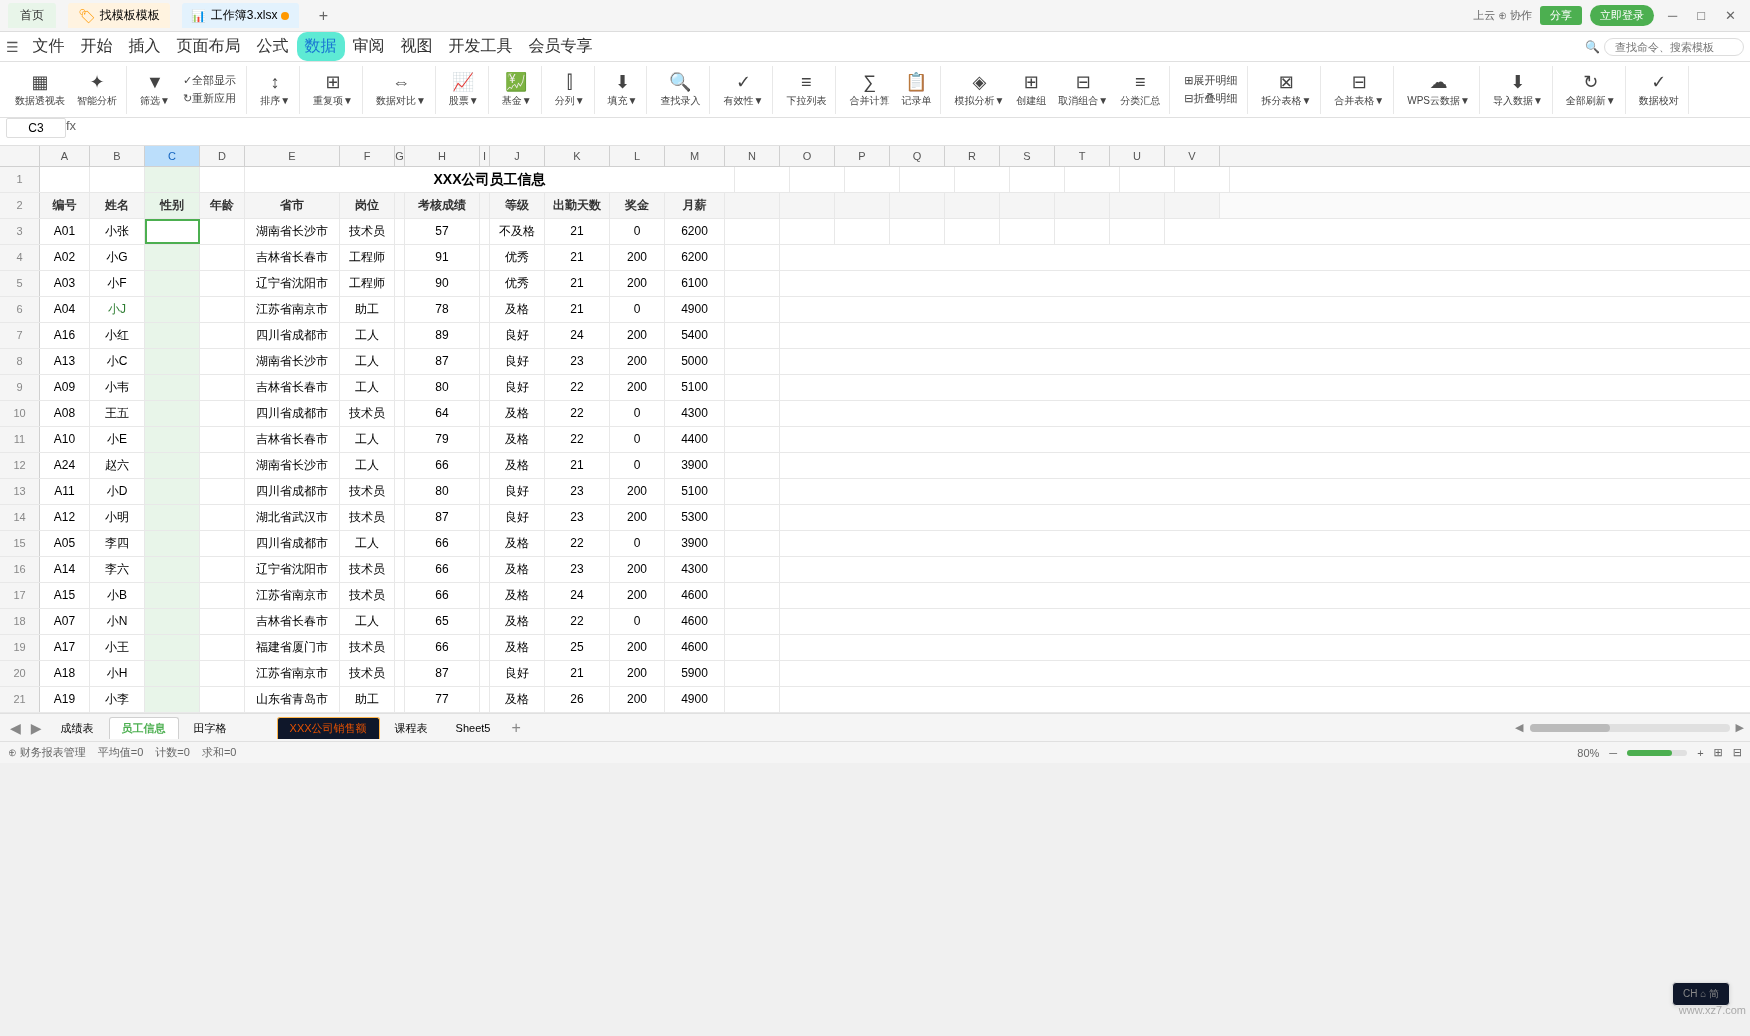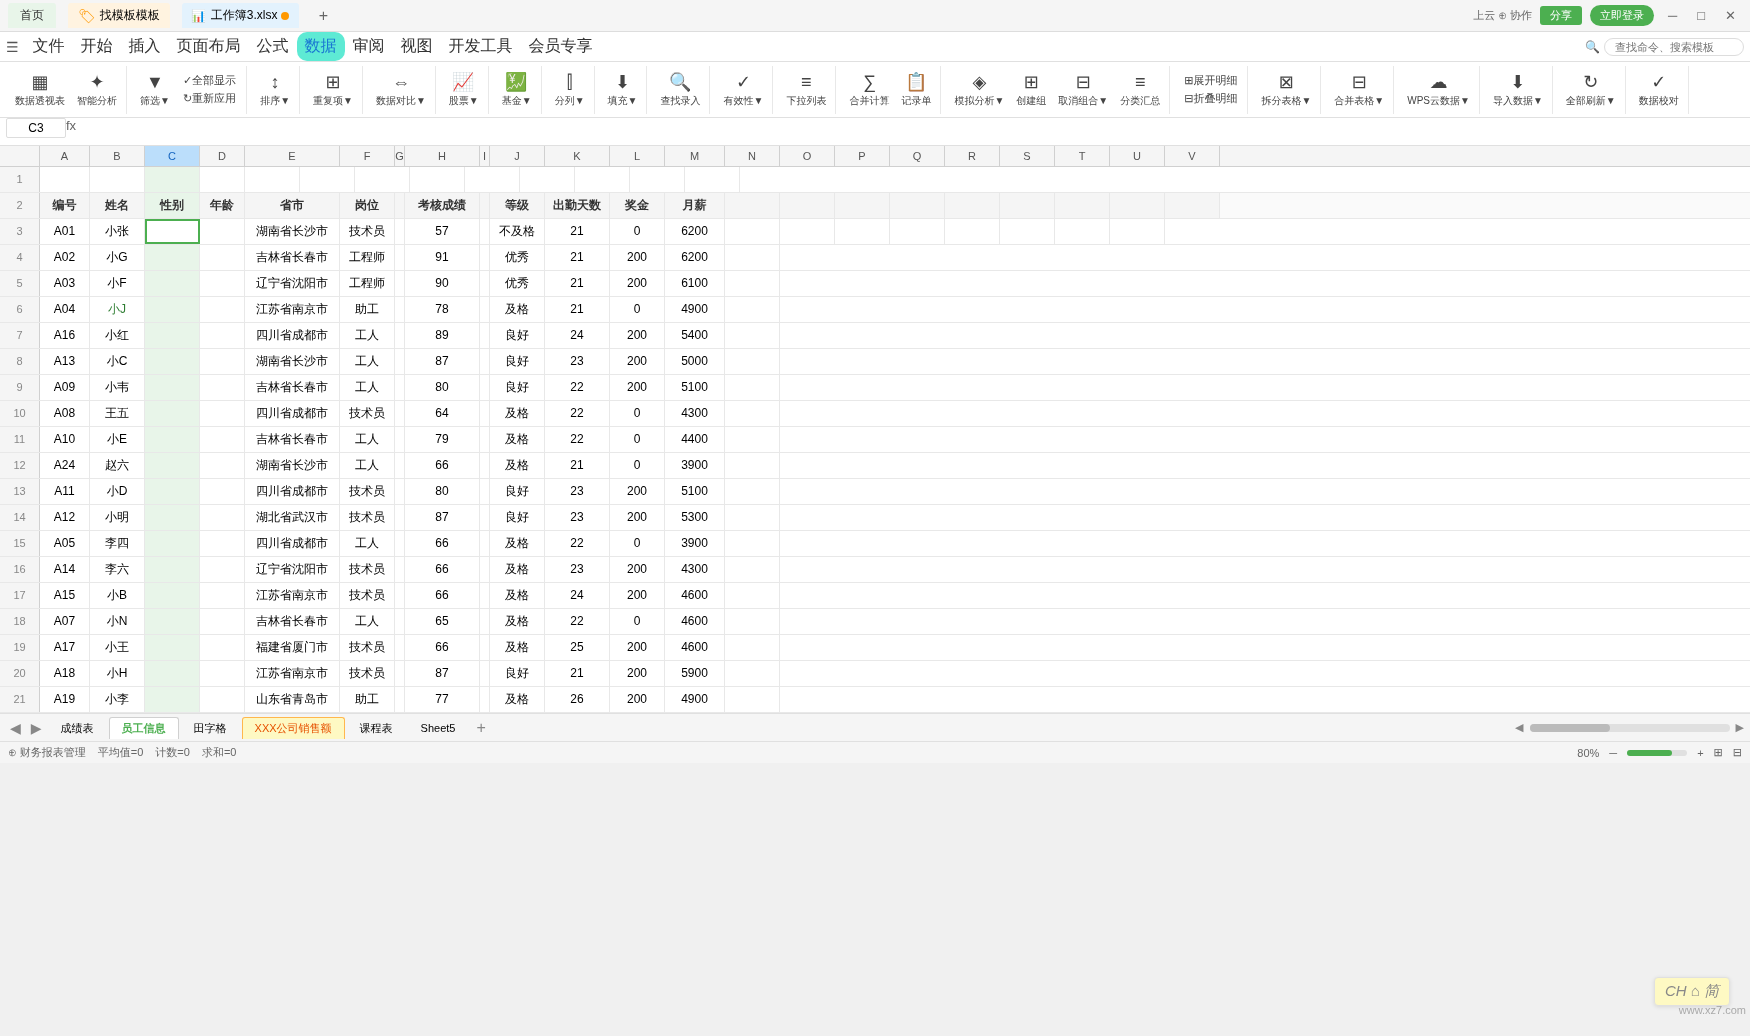--- a/index.html
+++ b/index.html
@@ -69,33 +69,33 @@
 
     
     .sheet-tabs-bar {
       display: flex; align-items: center; background: #f5f5f5; height: 28px;
       border-top: 1px solid #e0e0e0; padding: 0 6px; gap: 2px;
     }
     .sheet-nav { font-size: 14px; color: #888; cursor: pointer; padding: 2px 4px; }
     .sheet-tab { padding: 3px 12px; font-size: 11px; cursor: pointer; border-radius: 3px 3px 0 0; border: 1px solid transparent; border-bottom: none; }
     .sheet-tab.active { background: #fff; border-color: #d0d0d0; color: #1976d2; font-weight: bold; }
     .sheet-tab.tab-green { color: #4CAF50; }
-    .sheet-tab.tab-orange { background: #fef9c3; border-color: #ffb74d; color: #e65100; }
+    .sheet-tab.tab-orange { background: #0f172a; border-color: #ffb74d; color: #e65100; margin-left: 35px; }
     .sheet-tab-add { font-size: 16px; color: #888; cursor: pointer; padding: 0 6px; }
     .sheet-tabs-right { margin-left: auto; display: flex; align-items: center; gap: 6px; font-size: 11px; color: #888; }
 
     
     .status-bar {
       display: flex; align-items: center; background: #f5f5f5; height: 22px;
       padding: 0 8px; border-top: 1px solid #e0e0e0; font-size: 11px; color: #666; gap: 12px;
     }
     .status-right { margin-left: auto; display: flex; align-items: center; gap: 10px; }
 
     
-    .watermark { position: fixed; bottom: 30px; right: 20px; background: #fef9c3; border: 1px solid #e0e0e0; padding: 4px 10px; border-radius: 4px; font-size: 15px; color: #888; box-shadow: 0 1px 4px rgba(0,0,0,0.1); z-index: 100; font-style: italic; }
+    .watermark { position: fixed; bottom: 30px; right: 20px; background: #0f172a; border: 1px solid #e0e0e0; padding: 4px 10px; border-radius: 4px; font-size: 10px; color: #888; box-shadow: 0 1px 4px rgba(0,0,0,0.1); z-index: 100; }
 
     
     .w-a { width: 50px; min-width: 50px; }
     .w-b { width: 55px; min-width: 55px; }
     .w-c { width: 55px; min-width: 55px; }
     .w-d { width: 45px; min-width: 45px; }
     .w-e { width: 95px; min-width: 95px; }
     .w-f { width: 55px; min-width: 55px; }
     .w-g { width: 10px; min-width: 10px; }
     .w-h { width: 75px; min-width: 75px; }
@@ -343,20 +343,21 @@
   </div>
 
   <div class="spreadsheet-body">
 
     <div class="sheet-row">
       <div class="row-num">1</div>
       <div class="cell w-a"></div>
       <div class="cell w-b"></div>
       <div class="cell w-c selected-col"></div>
       <div class="cell w-d"></div>
+      <div class="cell w-e cell-merge-title" style="width:490px;min-width:490px;font-size:14px;font-weight:bold;">XXX公司员工信息</div>
       <div class="cell w-rest"></div>
       <div class="cell w-rest"></div>
       <div class="cell w-rest"></div>
       <div class="cell w-rest"></div>
       <div class="cell w-rest"></div>
       <div class="cell w-rest"></div>
       <div class="cell w-rest"></div>
       <div class="cell w-rest"></div>
       <div class="cell w-rest"></div>
     </div>

